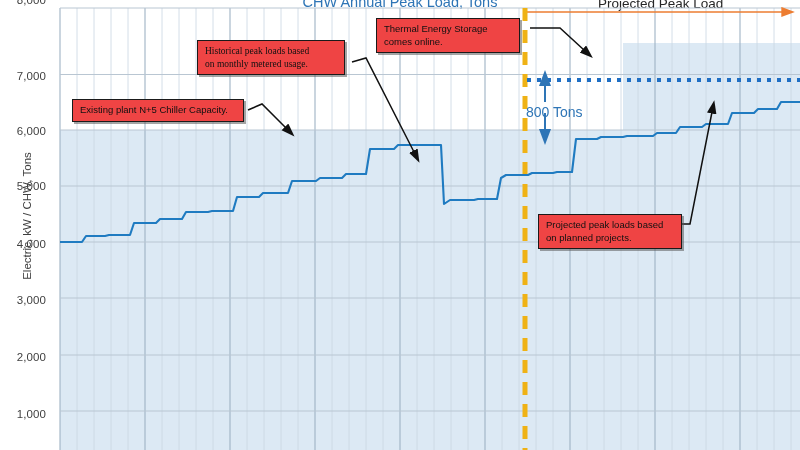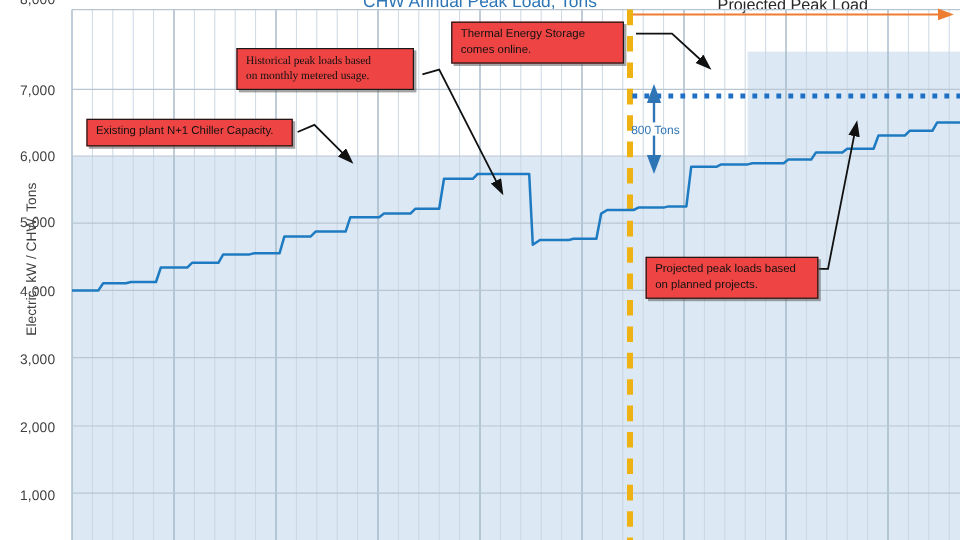--- a/index.html
+++ b/index.html
@@ -54,21 +54,21 @@
   #projected-label{
     position:absolute;
     left:598px;top:-4px;
     font-size:13.5px;
     color:#262626;
     white-space:nowrap;
   }
   #tons-label{
     position:absolute;
     left:526px;top:104px;
-    font-size:10px;
+    font-size:14px;
     color:#2e75b6;
     white-space:nowrap;
   }
 </style>
 </head>
 <body>
 
 <div id="chart-root">
 
   <div id="chart-title">CHW Annual Peak Load, Tons</div>
@@ -180,21 +180,21 @@
               732,113 754,113 758,109 777,109 781,102 800,102"></polyline>
 
     <path d="M248,110 L262,104 L286,128" fill="none" stroke="#111111" stroke-width="1.5" marker-end="url(#arrow-black)"></path>
     <path d="M352,62 L366,58 L414,152" fill="none" stroke="#111111" stroke-width="1.5" marker-end="url(#arrow-black)"></path>
     <path d="M530,28 L560,28 L584,50" fill="none" stroke="#111111" stroke-width="1.5" marker-end="url(#arrow-black)"></path>
     <path d="M660,224 L690,224 L712,112" fill="none" stroke="#111111" stroke-width="1.5" marker-end="url(#arrow-black)"></path>
   </svg>
 
   <div id="tons-label">800 Tons</div>
 
-  <div class="anno-box" style="left:72px;top:99px;width:172px;">Existing plant N+1 Chiller Capacity.</div>
+  <div class="anno-box" style="left:72px;top:99px;width:172px;">Existing plant N+5 Chiller Capacity.</div>
 
   <div class="anno-box" style="left:197px;top:40px;width:148px;font-family:Liberation Serif, serif;">Historical peak loads based
 on monthly metered usage.</div>
 
   <div class="anno-box" style="left:376px;top:18px;width:144px;">Thermal Energy Storage
 comes online.</div>
 
   <div class="anno-box" style="left:538px;top:214px;width:144px;">Projected peak loads based
 on planned projects.</div>
 

